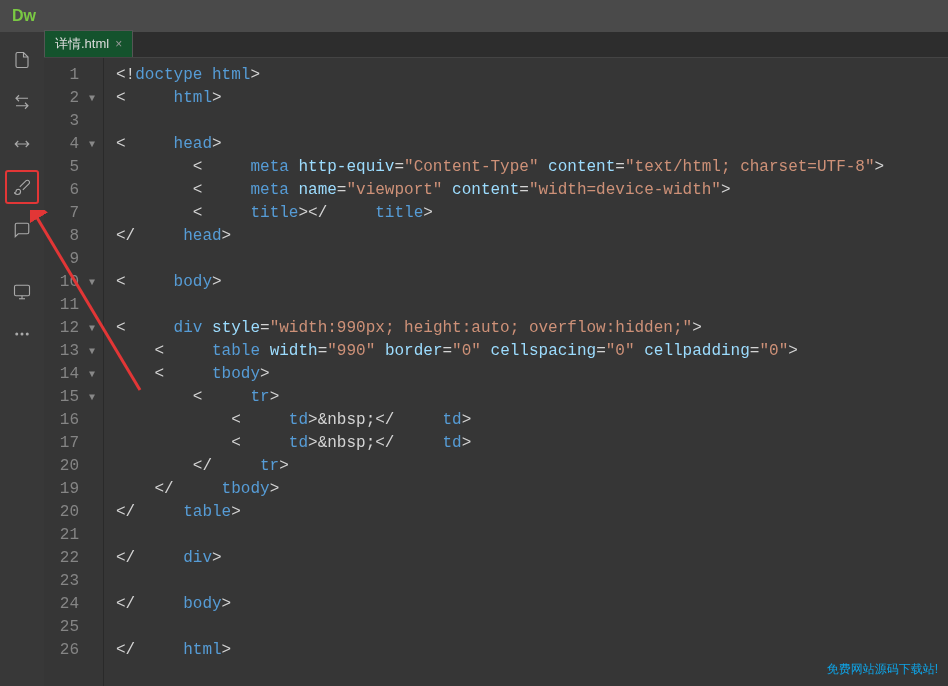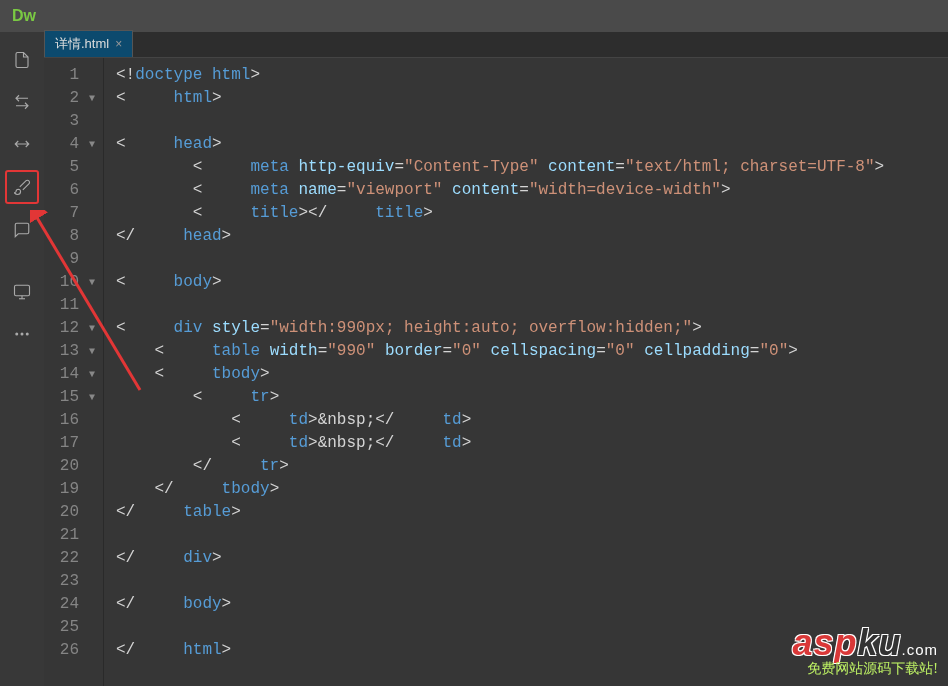--- a/index.html
+++ b/index.html
@@ -78,21 +78,21 @@
       left: 44px;
       top: 32px;
       height: 26px;
       width: calc(100% - 44px);
       background: #2d2d2d;
       display: flex;
       align-items: flex-end;
       border-bottom: 1px solid #444;
     }
     .tab {
-      background: #0c4a6e;
+      background: #14532d;
       padding: 4px 10px;
       font-size: 13px;
       color: #ddd;
       display: flex;
       align-items: center;
       gap: 6px;
       border-top: 1px solid #555;
       border-left: 1px solid #555;
       border-right: 1px solid #555;
     }
@@ -171,21 +171,21 @@
     }
     .wm-main {
       font-size: 36px;
       font-weight: bold;
       font-style: italic;
       letter-spacing: 1px;
     }
     .wm-asp { color: #d93838; text-shadow: 1px 1px 0 #fff, -1px -1px 0 #fff, 1px -1px 0 #fff, -1px 1px 0 #fff; }
     .wm-ku { color: #333; text-shadow: 1px 1px 0 #fff, -1px -1px 0 #fff, 1px -1px 0 #fff, -1px 1px 0 #fff; }
     .wm-com { color: #fff; font-size: 15px; font-style: normal; font-weight: normal; vertical-align: baseline;}
-    .wm-sub { font-size: 14px; color: #bef264; margin-top: -4px; font-family: Liberation Serif, serif; }
+    .wm-sub { font-size: 12px; color: #0ea5e9; margin-top: -4px; }
   </style>
 </head>
 <body>
 
 <div class="menu-bar">
   <div class="logo">
     <span class="logo-text">Dw</span>
   </div>
 </div>
 
@@ -356,17 +356,14 @@
 <svg class="arrow-annotation" width="140" height="200">
   <defs>
     <marker id="arrowhead" markerWidth="10" markerHeight="8" refX="1" refY="4" orient="auto">
       <polygon points="0 0, 10 4, 0 8" fill="#e23636"></polygon>
     </marker>
   </defs>
   <line x1="110" y1="180" x2="6" y2="6" stroke="#e23636" stroke-width="3" marker-end="url(#arrowhead)"></line>
 </svg>
 
 <div class="watermark">
-  <div class="wm-main">
-    <span class="wm-asp">asp</span><span class="wm-ku">ku</span><span class="wm-com">.com</span>
-  </div>
   <div class="wm-sub">免费网站源码下载站!</div>
 </div>
 
 </body></html>

